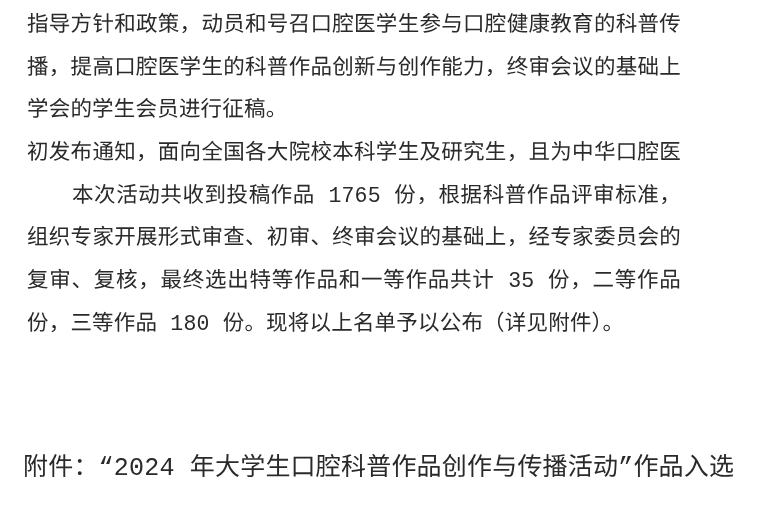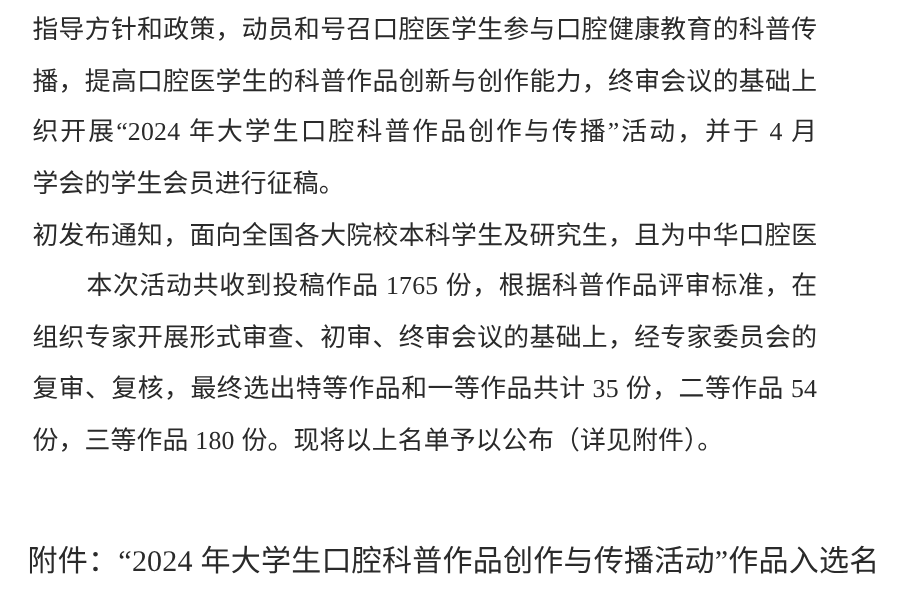--- a/index.html
+++ b/index.html
@@ -6,21 +6,21 @@
     margin: 0;
     padding: 0;
     background: #ffffff;
   }
   .page {
     position: relative;
     width: 768px;
     height: 512px;
     background: #ffffff;
     overflow: hidden;
-    font-family: Liberation Serif, serif;
+    font-family: Liberation Mono, monospace;
     color: #2a2a2a;
   }
   .textcol {
     position: absolute;
     left: 27px;
     top: 4px;
     width: 654px;
   }
   .line {
     font-size: 21.5px;
@@ -48,21 +48,20 @@
     letter-spacing: 0.2px;
   }
 </style>
 </head>
 <body>
 
 <div class="page">
   <div class="textcol">
     <div class="line just">指导方针和政策，动员和号召口腔医学生参与口腔健康教育的科普传</div>
     <div class="line just">播，提高口腔医学生的科普作品创新与创作能力，终审会议的基础上</div>
-    <div class="line just">织开展“2024 年大学生口腔科普作品创作与传播”活动，并于 4 月</div>
     <div class="line">学会的学生会员进行征稿。</div>
     <div class="line just">初发布通知，面向全国各大院校本科学生及研究生，且为中华口腔医</div>
     <div class="line just indent">本次活动共收到投稿作品 1765 份，根据科普作品评审标准，在</div>
     <div class="line just">组织专家开展形式审查、初审、终审会议的基础上，经专家委员会的</div>
     <div class="line just">复审、复核，最终选出特等作品和一等作品共计 35 份，二等作品 54</div>
     <div class="line">份，三等作品 180 份。现将以上名单予以公布（详见附件）。</div>
   </div>
 
   <div class="attachment">附件：“2024 年大学生口腔科普作品创作与传播活动”作品入选名单</div>
 </div>

